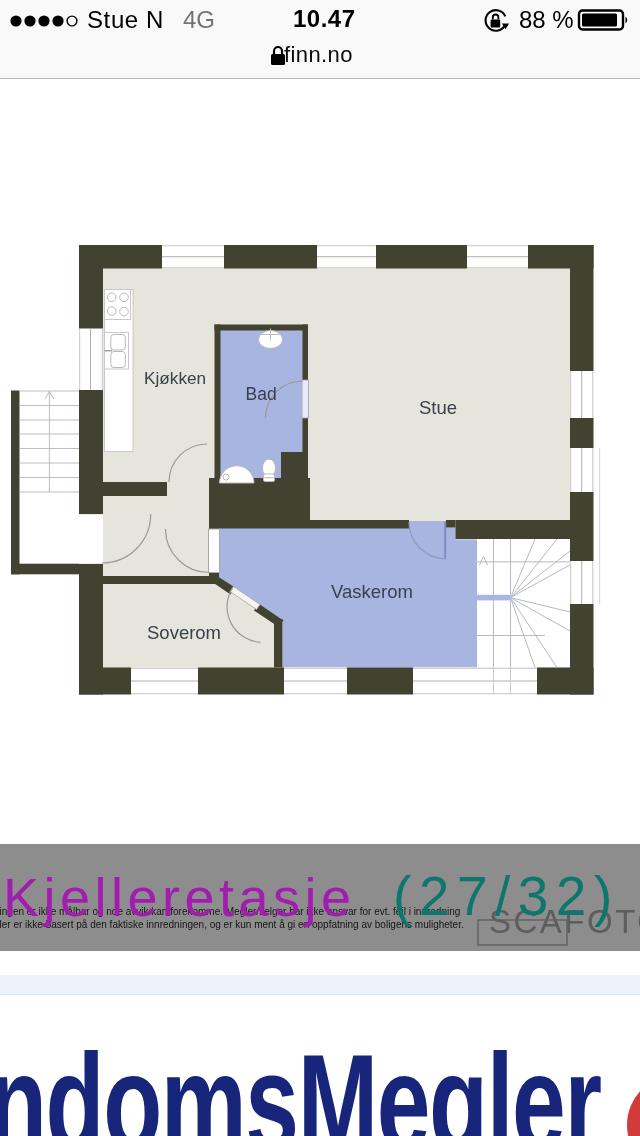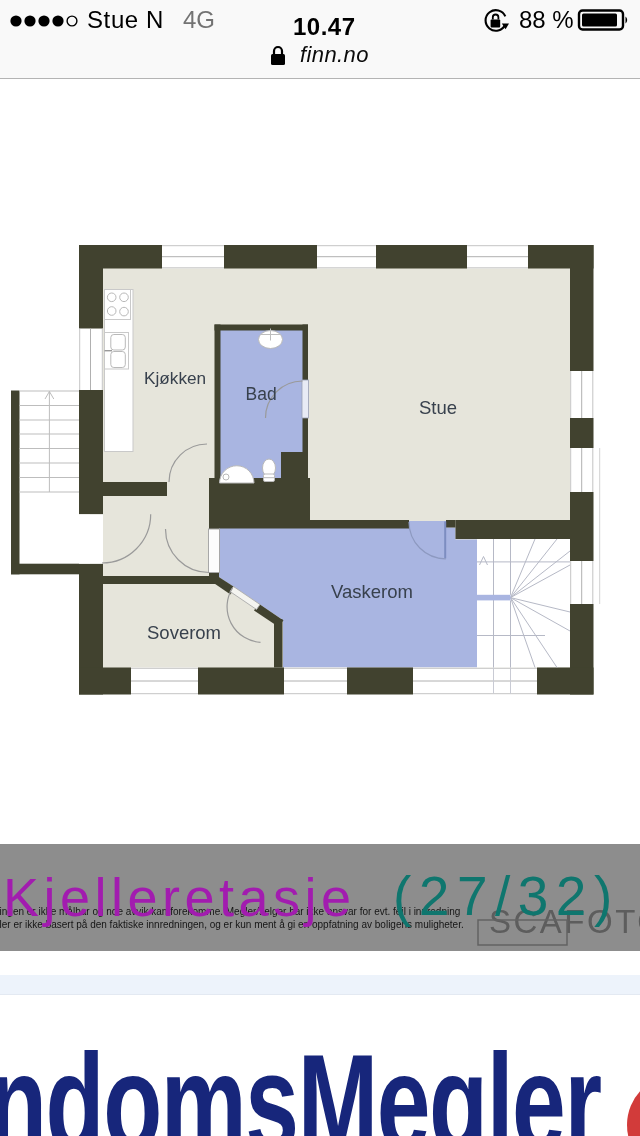--- a/index.html
+++ b/index.html
@@ -17,21 +17,21 @@
   <circle cx="30" cy="21" r="5.6" fill="#000"></circle>
   <circle cx="44" cy="21" r="5.6" fill="#000"></circle>
   <circle cx="58" cy="21" r="5.6" fill="#000"></circle>
   <circle cx="72" cy="21" r="4.9" fill="none" stroke="#000" stroke-width="1.4"></circle>
 </svg>
 
 <div class="abs" style="left:87px;top:6px;font-size:24px;letter-spacing:0.6px;color:#000;">Stue N</div>
 
 <div class="abs" style="left:183px;top:6px;font-size:24px;color:#737373;">4G</div>
 
-<div class="abs" style="left:293px;top:5px;font-size:24px;letter-spacing:0.5px;font-weight:bold;color:#000;margin-top:8px;">10.47</div>
+<div class="abs" style="left:293px;top:5px;font-size:24px;letter-spacing:0.5px;font-weight:bold;color:#000;">10.47</div>
 
 <svg class="abs" style="left:480px;top:7px;" width="32" height="30" viewBox="0 0 32 30">
   <path d="M 25.2 17.8 A 10.3 10.3 0 1 1 25.3 9.3" fill="none" stroke="#000" stroke-width="2.1"></path>
   <path d="M 21.8 16.6 l 7.2 0 l -3.4 5.6 z" fill="#000"></path>
   <rect x="10.6" y="12.6" width="9.6" height="7.8" rx="1" fill="#000"></rect>
   <path d="M 12.8 12.6 v -2.3 a 2.8 2.8 0 0 1 5.6 0 v 2.3" fill="none" stroke="#000" stroke-width="1.8"></path>
 </svg>
 
 <div class="abs" style="left:519px;top:6px;font-size:24px;color:#000;">88 %</div>
 
@@ -39,21 +39,21 @@
   <rect x="3" y="3.5" width="44" height="19" rx="3.5" fill="none" stroke="#000" stroke-width="2.4"></rect>
   <rect x="6" y="6.5" width="35" height="13" rx="1.5" fill="#000"></rect>
   <path d="M 49.5 9.5 a 4.5 4.5 0 0 1 0 7 z" fill="#000"></path>
 </svg>
 
 <svg class="abs" style="left:268px;top:44px;" width="20" height="24" viewBox="0 0 20 24">
   <rect x="3" y="10" width="14" height="11" rx="1.5" fill="#000"></rect>
   <path d="M 6 10 v -3 a 4 4 0 0 1 8 0 v 3" fill="none" stroke="#000" stroke-width="2.2"></path>
 </svg>
 
-<div class="abs" style="left:300px;top:42px;font-size:22px;letter-spacing:0.4px;color:#0a0a0a;font-style:italic;">finn.no</div>
+<div class="abs" style="left:284px;top:42px;font-size:22px;letter-spacing:0.4px;color:#0a0a0a;">finn.no</div>
 
 <svg class="abs" style="left:0;top:0;" width="640" height="1040" viewBox="0 0 640 1040">
 
   <g>
       <rect x="90" y="256" width="492" height="427" fill="#e6e5db"></rect>
     </g>
 
   <g>
       <rect x="220" y="327" width="85" height="155" fill="#a9b5e1"></rect>
     </g>

